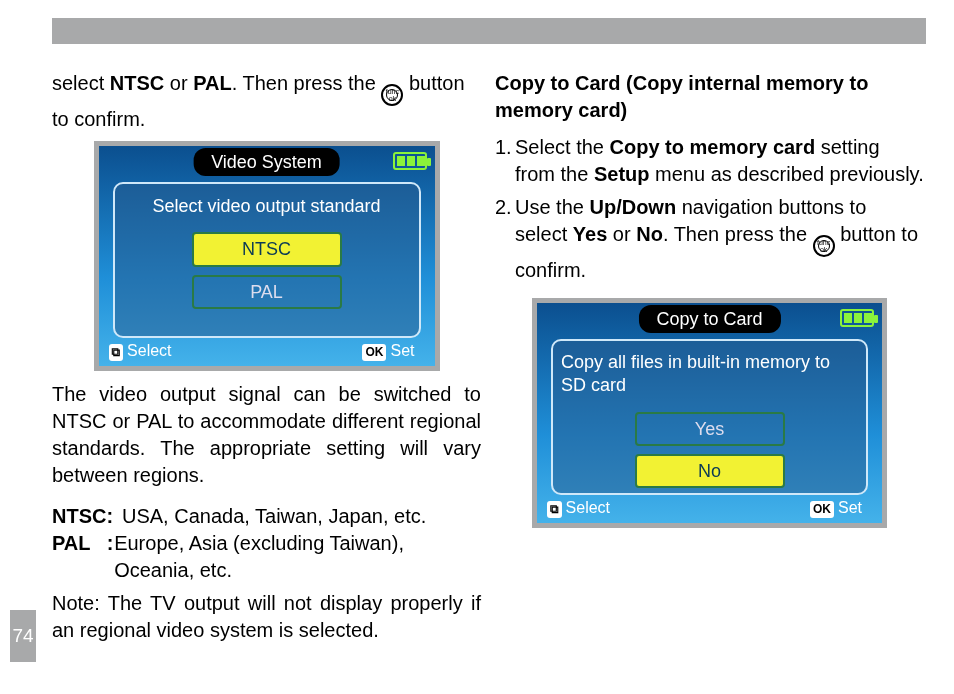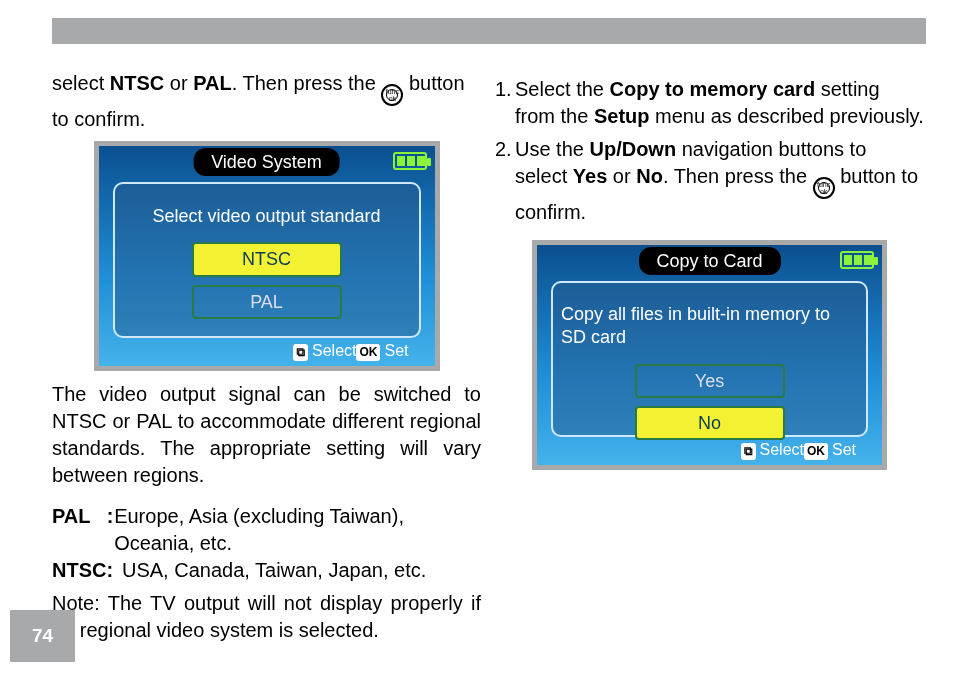--- a/index.html
+++ b/index.html
@@ -16,25 +16,25 @@
     top: 18px;
     left: 52px;
     right: 28px;
     height: 26px;
     background: #a8a9aa;
   }
   .page-number {
     position: absolute;
     left: 10px;
     bottom: 32px;
-    width: 65px;
+    width: 26px;
     height: 52px;
     background: #a8a9aa;
     color: #fff;
-    font-weight: bold;
+    font-weight: normal;
     font-size: 19px;
     display: flex;
     align-items: center;
     justify-content: center;
   }
   .cols {
     display: flex;
     gap: 14px;
     padding-top: 70px;
   }
@@ -80,33 +80,33 @@
     border:2px solid #8bf33a; border-radius:3px;
   }
   .battery::after{content:"";position:absolute;right:-6px;top:4px;width:4px;height:8px;background:#8bf33a;border-radius:1px;}
   .battery i{display:block;position:absolute;top:2px;bottom:2px;background:#8bf33a;width:8px;}
   .battery i:nth-child(1){left:2px}.battery i:nth-child(2){left:12px}.battery i:nth-child(3){left:22px}
   .panel {
     position:absolute; top:36px; left:14px; right:14px; bottom:28px;
     border:2px solid #cfe8f9; border-radius:10px;
     background: rgba(40,90,140,.5);
     display:flex; flex-direction:column; align-items:center;
-    padding:20px 8px;
+    padding:10px 8px;
   }
   .panel-title{font-size:18px; color:#fff; margin-bottom:10px;}
   .opt{
     width:150px; padding:3px 0; text-align:center; font-size:18px;
     border:2px solid #2a7a45; border-radius:4px; margin:4px 0;
     color:#0b3a55; background:transparent;
   }
   .opt.sel{ background:#f2f233; color:#0b3a55; }
   .opt:not(.sel){ color:#dde; border-color:#2a7a45;}
   .footer{
-    position:absolute; bottom:4px; left:10px; right:26px;
-    display:flex; justify-content:flex-end; font-size:16px; color:#fff;
+    position:absolute; bottom:4px; left:10px; right:20px;
+    display:flex; justify-content:space-between; font-size:16px; color:#fff;
   }
   .footer .k{display:inline-block;background:#fff;color:#000;border-radius:3px;padding:0 3px;font-size:12px;margin-right:4px;font-weight:bold;}
   .body-text { text-align: justify; }
   .deflist { margin-top: 14px; }
   .deflist .row { display:flex; }
   .deflist .lab { width:70px; font-weight:bold; }
   h3.section { font-weight:bold; font-size:20px; margin-bottom:10px; }
   .step { margin: 6px 0 6px 0; display:flex; }
   .step .n{ width:20px; flex-shrink:0;}
   .step .t{ flex:1; }
@@ -145,32 +145,33 @@
       <div class="footer">
         <span><span class="k">⧉</span><span>Select</span></span>
         <span><span class="k">OK</span><span>Set</span></span>
       </div>
     </div>
 
     <p class="body-text">The video output signal can be switched to NTSC or PAL to accommodate different regional standards. The appropriate setting will vary between regions.</p>
 
     <div class="deflist">
       <div class="row">
+          <span class="lab">NTSC:</span>
+          <span>USA, Canada, Taiwan, Japan, etc.</span>
+        </div>
+      <div class="row">
           <span class="lab" style="white-space:pre">PAL   :</span>
           <span>Europe, Asia (excluding Taiwan), Oceania, etc.</span>
         </div>
-      <div class="row">
-          <span class="lab">NTSC:</span>
-          <span>USA, Canada, Taiwan, Japan, etc.</span>
-        </div>
     </div>
     <p class="body-text" style="margin-top:6px">Note: The TV output will not display properly if an regional video system is selected.</p>
   </div>
 
   <div class="col">
+    <h3 class="section">Copy to Card (Copy internal memory to memory card)</h3>
 
     <div class="step">
       <span class="n">1.</span>
       <span class="t">
         <span>Select the </span><b>Copy to memory card</b><span> setting from the </span><b>Setup</b><span> menu as described previously.</span>
       </span>
     </div>
     <div class="step">
       <span class="n">2.</span>
       <span class="t">

